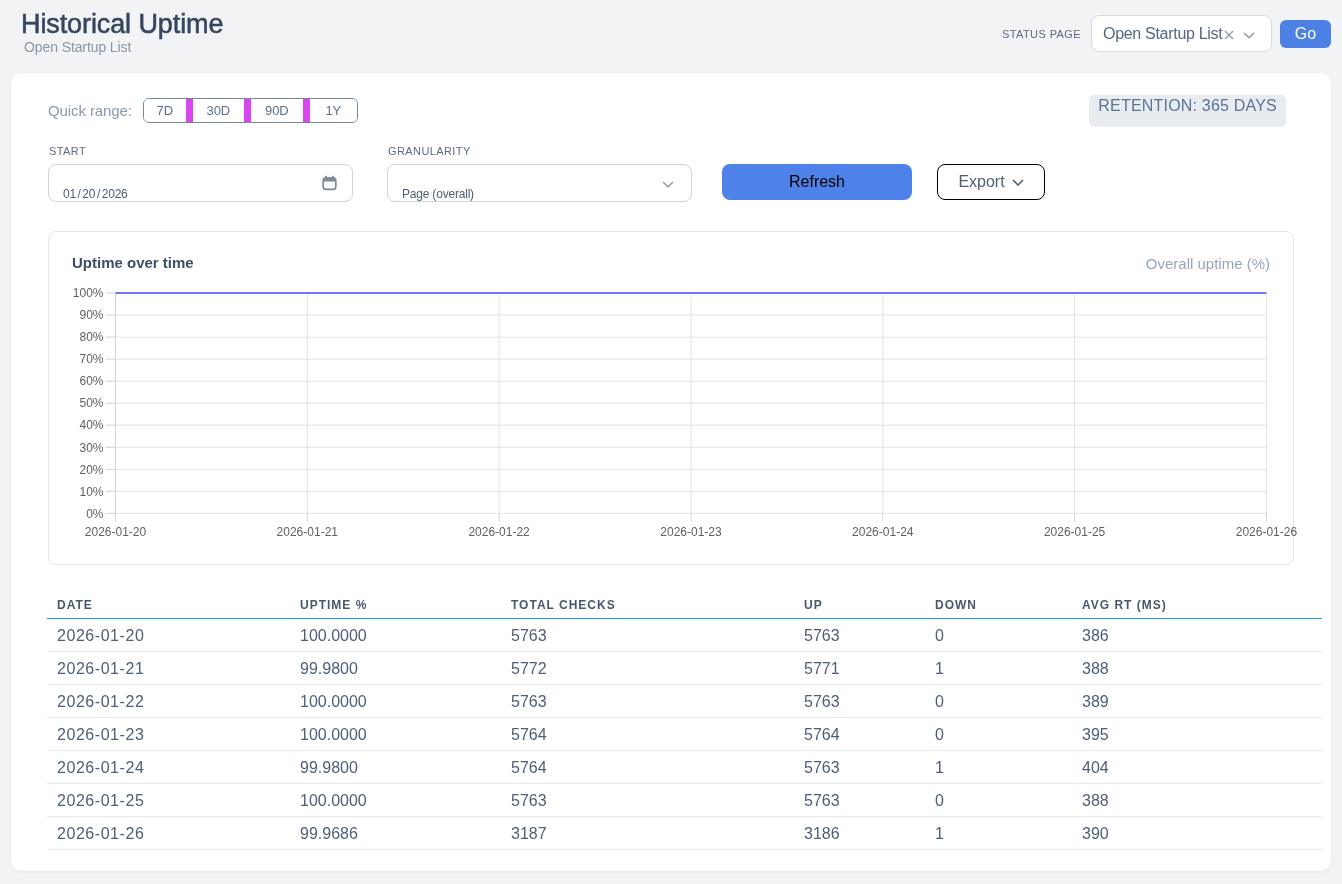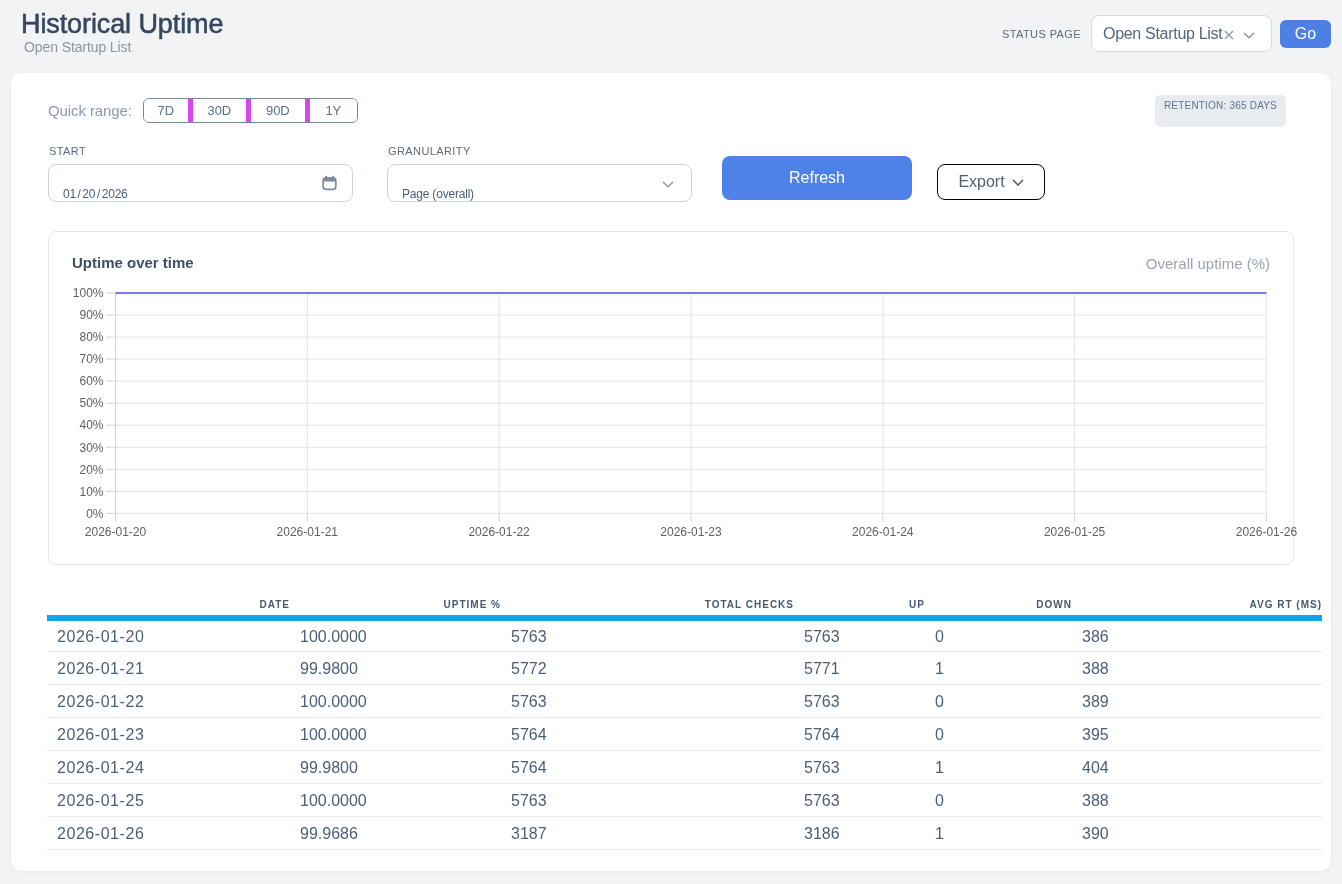--- a/index.html
+++ b/index.html
@@ -10,37 +10,37 @@
 .topright { display:flex; align-items:center; margin-top:6px; }
 .splabel { font-size:11px; font-weight:400; color:#5c6b80; letter-spacing:0.4px; margin-right:10px; }
 .spselect { width:181px; height:37px; background:#fff; border:1px solid #d5dae2; border-radius:8px; display:flex; align-items:center; padding:0 16px 0 11px; }
 .spselect .txt { font-size:16px; color:#55677f; letter-spacing:-0.3px; }
 .spselect svg { margin-left:auto; margin-top:4px; }
 .go { width:51px; height:28px; margin-left:8px; background:#4d80e4; color:#fff; border:none; border-radius:6px; font-size:16px; font-family:inherit; }
 .card { margin:0 11px; background:#fff; border-radius:10px; box-shadow:0 1px 3px rgba(30,40,60,0.06); padding:25px 37px 0; height:798px; }
 .row1 { display:flex; align-items:center; height:25px; }
 .qr { font-size:15px; color:#8e99a9; margin-right:11px; letter-spacing:-0.1px; }
 .btngroup { display:flex; height:25px; border:1px solid #72869f; border-radius:6px; overflow:hidden; }
-.btngroup button { border:none; background:#fff; color:#5a6f8c; font-size:13px; font-family:inherit; border-right:5px solid #d946ef; padding:0 0 1px; }
+.btngroup button { border:none; background:#fff; color:#5a6f8c; font-size:13px; font-family:inherit; border-right:7px solid #d946ef; padding:0 0 1px; }
 .btngroup button:last-child { border-right:none; }
 .bw1 { width:49px; } .bw2 { width:58px; } .bw3 { width:59px; } .bw4 { width:47px; }
-.badge { margin-left:auto; background:#e8ecf1; color:#5c7492; font-size:10px; font-weight:400; letter-spacing:0.2px; border-radius:5px; height:32px; line-height:22px; padding:0 9px; margin-right:8px; }
+.badge { margin-left:auto; background:#e8ecf1; color:#5c7492; font-size:16px; font-weight:400; letter-spacing:0.2px; border-radius:5px; height:32px; line-height:22px; padding:0 9px; margin-right:8px; }
 .row2 { display:flex; align-items:flex-end; margin-top:22px;gap:15px; }
 .field { width:305px; margin-right:19px; }
 .flabel { font-size:11px; font-weight:400; color:#5b6b80; letter-spacing:0.4px; margin-bottom:7px; margin-left:1px; }
 .finput { height:38px; border:1px solid #ccd4df; border-radius:8px; display:flex; align-items:center; padding:0 15px 0 14px; background:#fff; }
 .finput .txt { font-size:12px; color:#4d5e77; position:relative; top:11px; letter-spacing:-0.2px; } .finput .date { word-spacing:-1.5px; }
 .finput svg { margin-left:auto; }
-.refresh { margin-left:-4px; width:190px; height:44px; margin-bottom:2px; background:#4f82e8; color:#ffffff; border:none; border-radius:8px; font-size:16px; font-family:inherit; }
+.refresh { margin-left:-4px; width:190px; height:36px; margin-bottom:2px; background:#4f82e8; color:#000000; border:none; border-radius:8px; font-size:16px; font-family:inherit; }
 .export { width:108px; height:36px; margin-bottom:2px; margin-left:10px; background:#fff; color:#4e6076; border:1px solid #000000; border-radius:8px; font-size:16px; font-family:inherit; display:flex; align-items:center; justify-content:center; gap:7px; }
 .chartcard { position:relative; margin-top:29px; height:334px; border:1px solid #e3e8f0; border-radius:8px; }
 .ctitle { position:absolute; left:23px; top:22px; font-size:15px; font-weight:700; color:#3d4f68; }
 .clabel { position:absolute; right:23px; top:23px; font-size:15px; color:#9aa5b5; }
 table { border-collapse:collapse; margin:28px 0 0 -1px; width:1275px; table-layout:fixed; }
-th { font-size:10px; font-weight:700; color:#47596f; letter-spacing:1px; text-align:right; padding:0 0 0 10px; height:25px; border-bottom:6px solid #0ea5e9; }
+th { font-size:12px; font-weight:700; color:#47596f; letter-spacing:1px; text-align:left; padding:0 0 0 10px; height:25px; border-bottom:1px solid #0ea5e9; }
 td { font-size:16px; color:#4d5e77; padding:2px 0 0 10px; height:33px; border-bottom:1px solid #e7ebf0; } td:first-child { letter-spacing:0.55px; }
 .c1{width:243px;} .c2{width:211px;} .c3{width:293px;} .c4{width:131px;} .c5{width:147px;} .c6{width:250px;}
 </style>
 </head>
 <body>
 <div class="top">
   <div>
     <h1>Historical Uptime</h1>
     <div class="sub">Open Startup List</div>
   </div>

